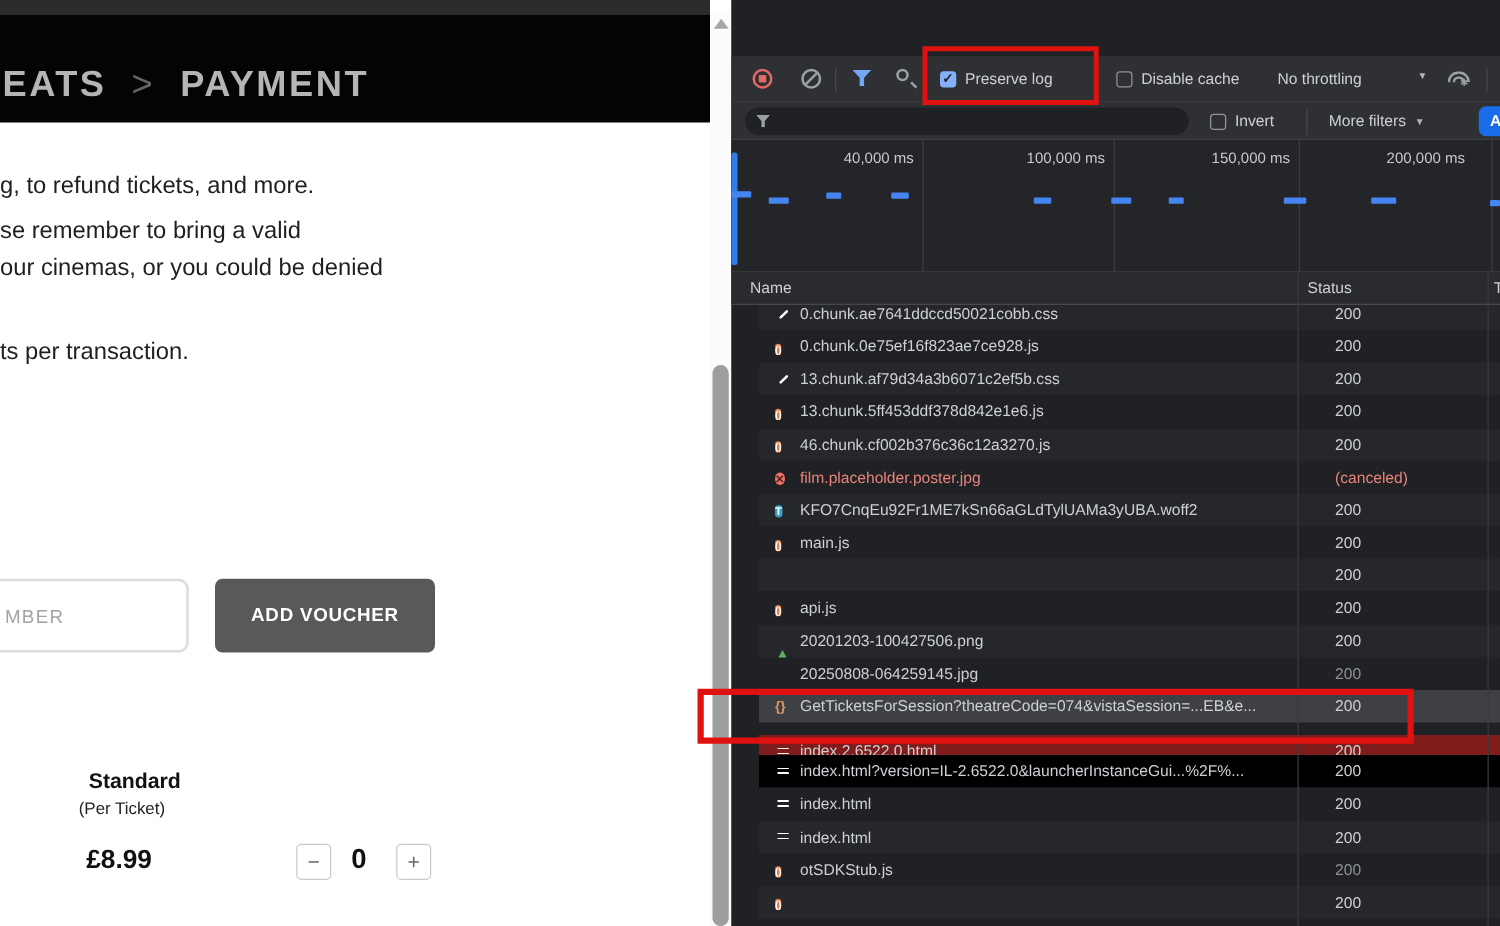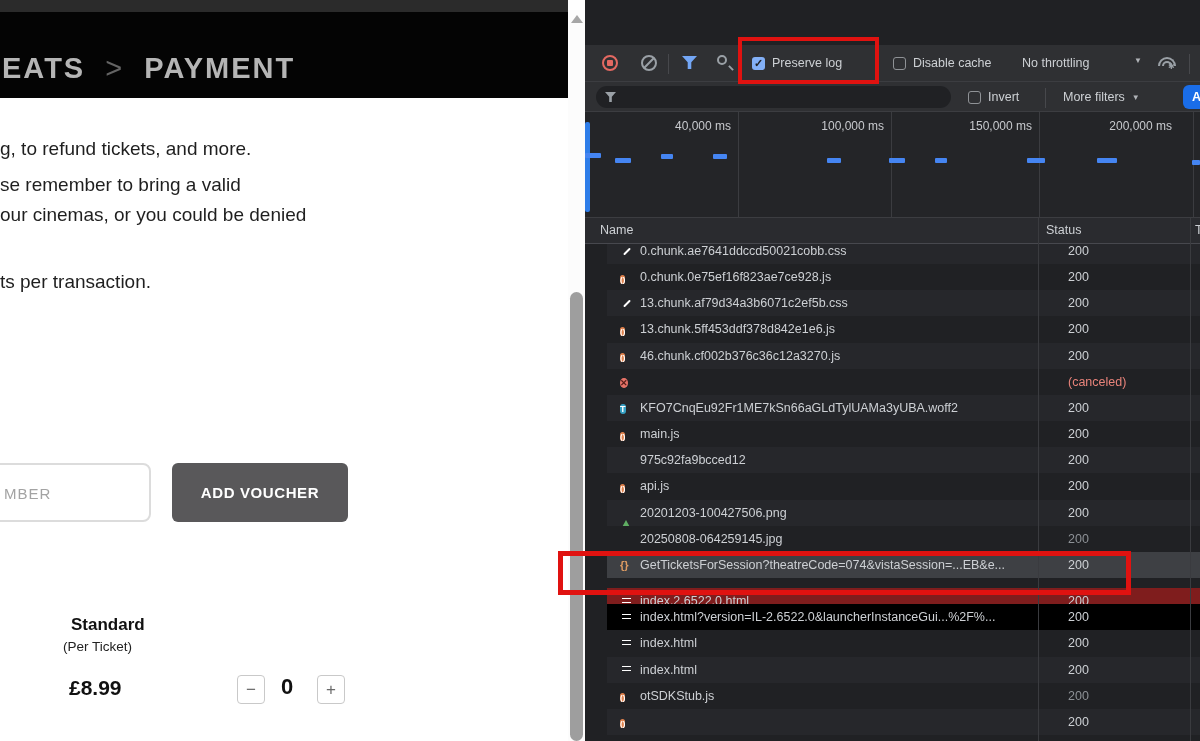--- a/index.html
+++ b/index.html
@@ -285,38 +285,38 @@
           <span class="tp">s</span>
         </div>
         <div class="row" style="top: 98.64px; background: rgb(38, 39, 43);">
           <span class="ric"><span class="ic-sq ic-js">()</span></span>
           <span class="nm">46.chunk.cf002b376c36c12a3270.js</span>
           <span class="st">200</span>
           <span class="tp">s</span>
         </div>
         <div class="row" style="top: 124.8px; background: rgb(32, 33, 36);">
           <span class="ric"><span class="ic-cancel">✕</span></span>
+          <span class="nm cancel-txt">film.placeholder.poster.jpg</span>
           <span class="st cancel-txt">(canceled)</span>
           <span class="tp"></span>
         </div>
         <div class="row" style="top: 150.96px; background: rgb(38, 39, 43);">
           <span class="ric"><span class="ic-sq ic-font">T</span></span>
           <span class="nm">KFO7CnqEu92Fr1ME7kSn66aGLdTylUAMa3yUBA.woff2</span>
           <span class="st">200</span>
           <span class="tp">f</span>
         </div>
         <div class="row" style="top: 177.12px; background: rgb(32, 33, 36);">
           <span class="ric"><span class="ic-sq ic-js">()</span></span>
           <span class="nm">main.js</span>
           <span class="st">200</span>
           <span class="tp">s</span>
         </div>
         <div class="row" style="top: 203.28px; background: rgb(38, 39, 43);">
           <span class="ric"><span class="ic-page"></span></span>
-          <span class="nm">975c92fa9bcced12</span>
           <span class="st">200</span>
           <span class="tp">x</span>
         </div>
         <div class="row" style="top: 229.44px; background: rgb(32, 33, 36);">
           <span class="ric"><span class="ic-sq ic-js">()</span></span>
           <span class="nm">api.js</span>
           <span class="st">200</span>
           <span class="tp">s</span>
         </div>
         <div class="row" style="top: 255.6px; background: rgb(38, 39, 43);">

